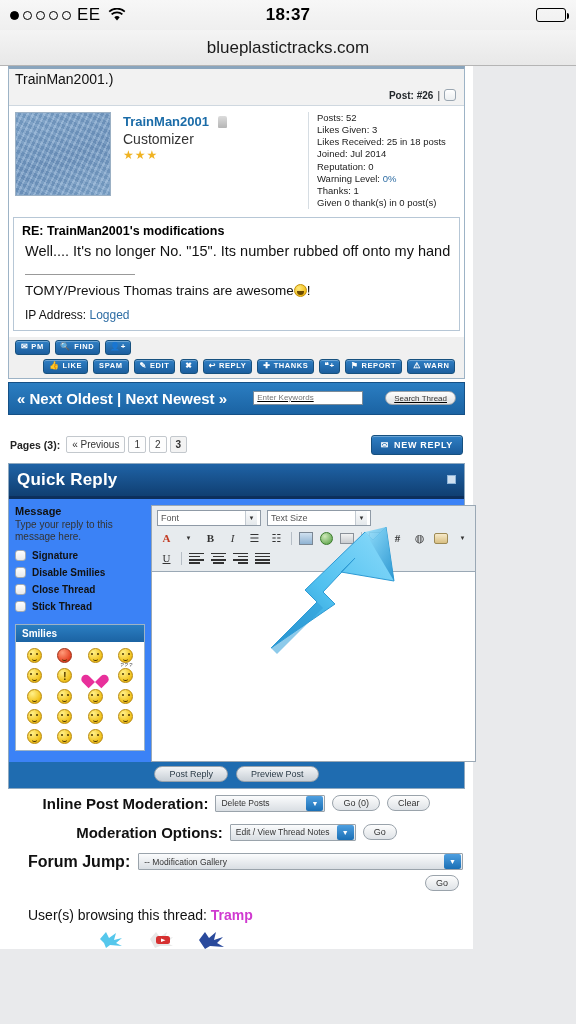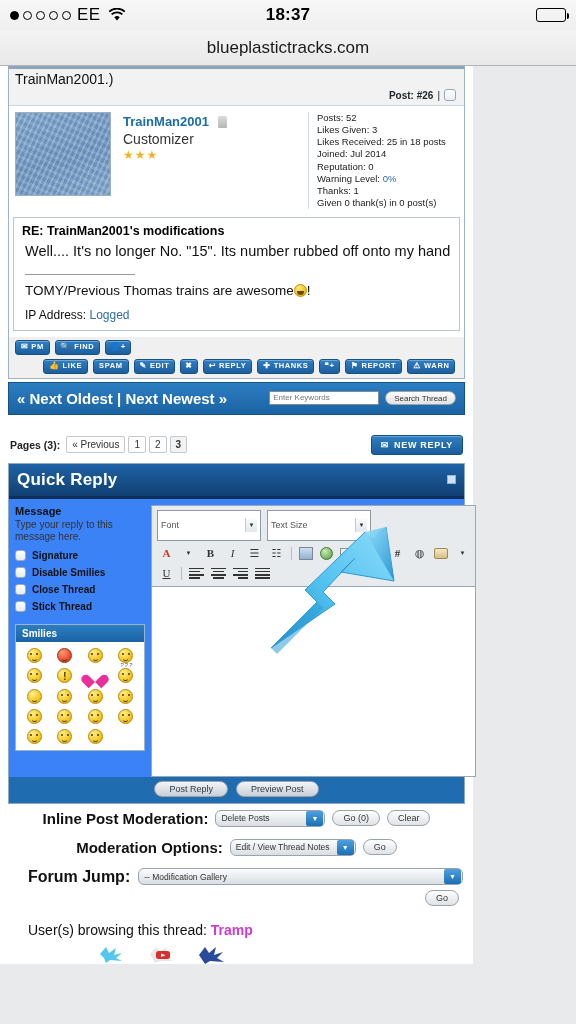--- a/index.html
+++ b/index.html
@@ -114,21 +114,21 @@
   .fbtn .gl { font-size:8px; line-height:1; }
   .fbtn.icon-only { padding:2px 4px; }
 
   
   .navstrip {
     margin:3px 8px 0 8px; background:linear-gradient(#2b7ec2,#1b63a3);
     padding:6px 8px; display:flex; align-items:flex-start; justify-content:space-between;
     border:1px solid #155086;
   }
   .navlinks { color:#fff; font-size:15px; font-weight:bold; line-height:1.28; max-width:240px;}
-  .searchbox { display:flex; align-items:center; gap:6px; padding-top:2px;}
+  .searchbox { display:flex; align-items:center; gap:22px; padding-top:2px;text-decoration:underline;}
   .searchbox input {
     width:110px;height:14px;font-size:8px;color:#333;border:1px solid #7b8b99;
     padding:0 3px; font-family:"Liberation Sans",sans-serif; background:#fff;
   }
   .sbtn {
     font-size:8px;color:#333;background:linear-gradient(#fdfdfd,#e2e2e2);
     border:1px solid #9aa2aa;border-radius:9px;padding:1px 8px;height:14px;line-height:11px;
     white-space:nowrap;
   }
 
@@ -197,21 +197,21 @@
   .sm .mouth{position:absolute;left:4px;right:4px;top:9px;height:3px;border-bottom:1.4px solid #4a3500;border-radius:0 0 8px 8px;}
   .sm.glasses{background:radial-gradient(circle at 34% 28%, #fff08a, #f3c623 62%, #cf9c09);}
   .sm.excl:after{content:"!";position:absolute;inset:0;text-align:center;font-size:11px;font-weight:bold;color:#5a4100;line-height:14px;}
   .zzz { position:relative; }
   .zzz .z { position:absolute; top:-7px; left:1px; font-size:6px; color:#444; letter-spacing:1px;}
 
   .qr-right { flex:1; padding-left:6px; }
   .editor { border:1px solid #9aa8b5; background:#e7ebee; padding:4px 5px 5px 5px;}
   .edrow1 { display:flex; gap:6px; }
   .edsel {
-    height:31px; background:#fff; border:1px solid #8f9aa6; font-size:9px; color:#555;
+    height:16px; background:#fff; border:1px solid #8f9aa6; font-size:9px; color:#555;
     display:flex;align-items:center;padding:0 3px; position:relative; min-width:0;
   }
   .edsel .txt{flex:1; overflow:hidden; white-space:nowrap;}
   .edsel .arr{
     width:12px;height:14px;border-left:1px solid #c3cad1;display:flex;align-items:center;justify-content:center;
     background:linear-gradient(#fafbfc,#e4e8eb); font-size:6px; color:#333;
   }
   .edsel.font{flex:0 0 104px;}
   .edsel.size{flex:0 0 104px;}
   .edrow { display:flex; align-items:center; gap:7px; margin-top:5px; padding-left:2px;}
@@ -243,21 +243,21 @@
   .bl a { font-size:10px; color:#2e6da4; text-decoration:none;}
   .blic { width:13px;height:12px;}
   .blic.print{background:linear-gradient(#f0f2f4,#aeb6bd);border:1px solid #8b939b;border-radius:2px;}
   .blic.mail{background:linear-gradient(#fdfdfd,#d3d9de);border:1px solid #8b939b;}
   .blic.sub{background:radial-gradient(circle at 40% 35%,#e9eef2,#9fb0bd);border:1px solid #7e8c97;border-radius:3px;}
 
   
   .modrow { display:flex; align-items:center; justify-content:center; gap:7px; padding:6px 0; background:#fff;}
   .modlabel { font-size:15px; font-weight:bold; color:#111;}
   .msel {
-    background:linear-gradient(#fbfcfd,#d9dee3); border:1px solid #9aa3ab; border-radius:6px;
+    background:linear-gradient(#fbfcfd,#d9dee3); border:1px solid #9aa3ab; border-radius:1px;
     height:17px; display:flex; align-items:center; font-size:8.5px; color:#333; padding-left:5px;
     min-width:110px;
   }
   .msel .txt{flex:1;}
   .msel .arr{
     width:17px;height:15px;margin:0 1px;border-radius:2px;
     background:linear-gradient(#4e9fe0,#1a6fb5); color:#fff; font-size:7px;
     display:flex;align-items:center;justify-content:center;
   }
   .gobtn{

